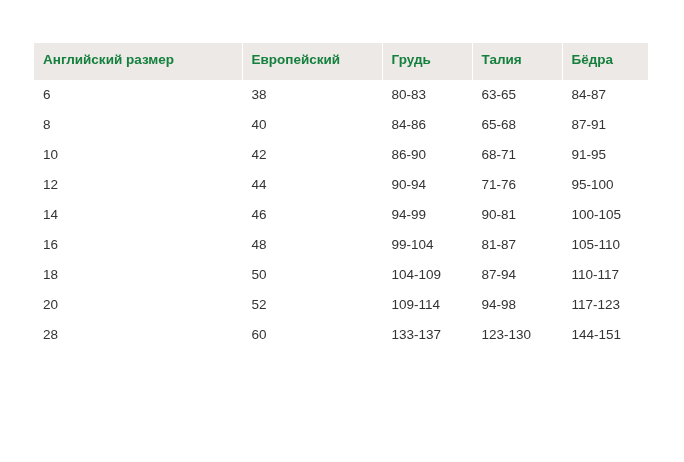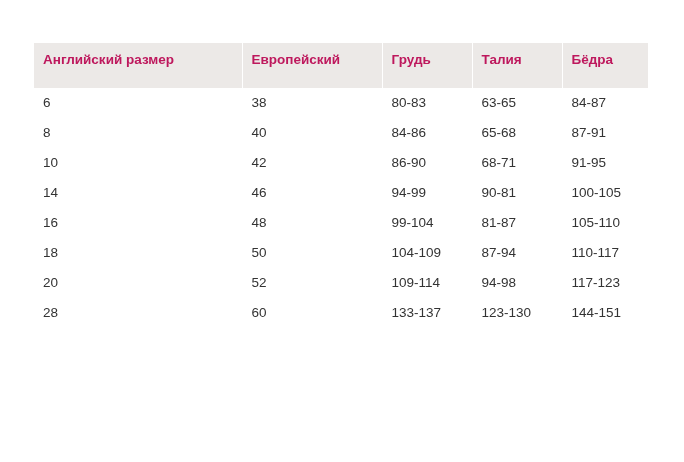--- a/index.html
+++ b/index.html
@@ -30,25 +30,25 @@
     background: #ffffff;
   }
   .size-table col.c0 { width: 208px; }
   .size-table col.c1 { width: 140px; }
   .size-table col.c2 { width: 90px; }
   .size-table col.c3 { width: 90px; }
   .size-table col.c4 { width: 86px; }
 
   .size-table thead th {
     background: #ece9e7;
-    color: #be185d;
+    color: #15803d;
     font-size: 13.5px;
     font-weight: bold;
     text-align: left;
-    padding: 8px 8px 20px 9px;
+    padding: 8px 8px 12px 9px;
     height: 17px;
     border-left: 1px solid #ffffff;
     white-space: nowrap;
   }
   .size-table thead th:first-child {
     border-left: none;
   }
 
   .size-table tbody td {
     font-size: 13.5px;
@@ -109,20 +109,27 @@
         <td class="center">87-91</td>
       </tr>
       <tr>
         <td class="num">10</td>
         <td class="num">42</td>
         <td class="center">86-90</td>
         <td class="center">68-71</td>
         <td class="center">91-95</td>
       </tr>
       <tr>
+        <td class="num">12</td>
+        <td class="num">44</td>
+        <td class="center">90-94</td>
+        <td class="center">71-76</td>
+        <td class="center">95-100</td>
+      </tr>
+      <tr>
         <td class="num">14</td>
         <td class="num">46</td>
         <td class="center">94-99</td>
         <td class="center">90-81</td>
         <td class="center">100-105</td>
       </tr>
       <tr>
         <td class="num">16</td>
         <td class="num">48</td>
         <td class="center">99-104</td>

